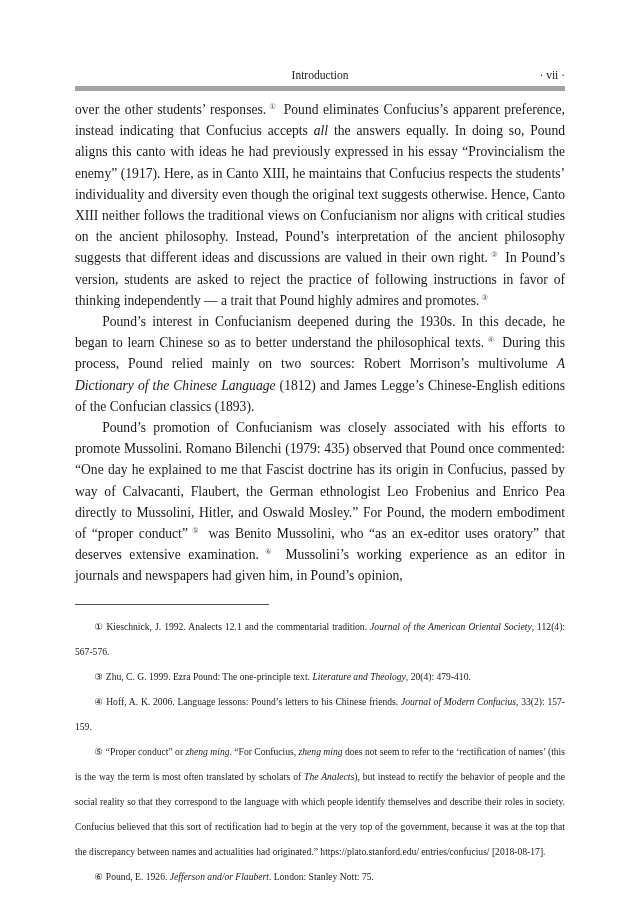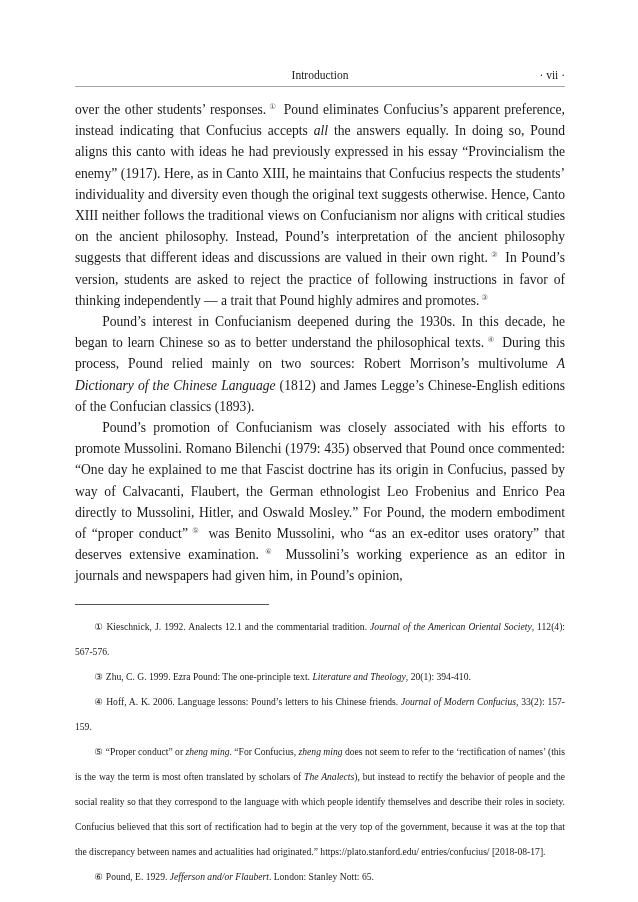--- a/index.html
+++ b/index.html
@@ -1,18 +1,18 @@
 <!DOCTYPE html>
 <html><head>
 <meta charset="utf-8">
 <style>
   html, body { margin: 0; padding: 0; background: #ffffff; }
   body { width: 638px; height: 902px; position: relative; overflow: hidden; color: #1a1a1a; }
   .page { position: absolute; left: 75px; top: 0; width: 490px; font-family: "Liberation Serif", serif; }
-  .header { position: absolute; left: 0; top: 68px; width: 490px; height: 18px; border-bottom: 1px solid #a3a3a3; font-size: 11.5px; }
+  .header { position: absolute; left: 0; top: 68px; width: 490px; height: 18px; border-bottom: 5px solid #a3a3a3; font-size: 11.5px; }
   .header .title { position: absolute; left: 0; width: 490px; text-align: center; top: 1px; }
   .header .pgnum { position: absolute; right: 0; top: 1px; }
   .body { position: absolute; left: 0; top: 99px; width: 490px; font-size: 13.6px; line-height: 21.2px; text-align: justify; }
   .body p { margin: 0; }
   .body p.indent { text-indent: 2em; }
   sup.fn { font-size: 7.5px; vertical-align: 5px; line-height: 0; color: #555; margin: 0 2px; }
   .rule { position: absolute; left: 0; top: 604px; width: 194px; height: 0; border-top: 1px solid #555; }
   .notes { position: absolute; left: 0; top: 614px; width: 490px; font-size: 9.6px; line-height: 25px; text-align: justify; }
   .notes p { margin: 0; text-indent: 2em; }
   .mk { margin-right: 3px; }
@@ -33,19 +33,19 @@
 
     <p class="indent"><span>Pound’s interest in Confucianism deepened during the 1930s. In this decade, he began to learn Chinese so as to better understand the philosophical texts.</span><sup class="fn">④</sup><span> During this process, Pound relied mainly on two sources: Robert Morrison’s multivolume </span><i>A Dictionary of the Chinese Language</i><span> (1812) and James Legge’s Chinese-English editions of the Confucian classics (1893).</span></p>
 
     <p class="indent"><span>Pound’s promotion of Confucianism was closely associated with his efforts to promote Mussolini. Romano Bilenchi (1979: 435) observed that Pound once commented: “One day he explained to me that Fascist doctrine has its origin in Confucius, passed by way of Calvacanti, Flaubert, the German ethnologist Leo Frobenius and Enrico Pea directly to Mussolini, Hitler, and Oswald Mosley.” For Pound, the modern embodiment of “proper conduct”</span><sup class="fn">⑤</sup><span> was Benito Mussolini, who “as an ex-editor uses oratory” that deserves extensive examination.</span><sup class="fn">⑥</sup><span> Mussolini’s working experience as an editor in journals and newspapers had given him, in Pound’s opinion,</span></p>
   </div>
 
   <div class="rule"></div>
 
   <div class="notes">
     <p><span class="mk">①</span><span>Kieschnick, J. 1992. Analects 12.1 and the commentarial tradition. </span><i>Journal of the American Oriental Society</i><span>, 112(4): 567-576.</span></p>
-    <p><span class="mk">③</span><span>Zhu, C. G. 1999. Ezra Pound: The one-principle text. </span><i>Literature and Theology</i><span>, 20(1): 394-410.</span></p>
+    <p><span class="mk">③</span><span>Zhu, C. G. 1999. Ezra Pound: The one-principle text. </span><i>Literature and Theology</i><span>, 20(4): 479-410.</span></p>
     <p><span class="mk">④</span><span>Hoff, A. K. 2006. Language lessons: Pound’s letters to his Chinese friends. </span><i>Journal of Modern Confucius</i><span>, 33(2): 157-159.</span></p>
     <p><span class="mk">⑤</span><span>“Proper conduct” or </span><i>zheng ming</i><span>. “For Confucius, </span><i>zheng ming</i><span> does not seem to refer to the ‘rectification of names’ (this is the way the term is most often translated by scholars of </span><i>The Analects</i><span>), but instead to rectify the behavior of people and the social reality so that they correspond to the language with which people identify themselves and describe their roles in society. Confucius believed that this sort of rectification had to begin at the very top of the government, because it was at the top that the discrepancy between names and actualities had originated.” https://plato.stanford.edu/ entries/confucius/ [2018-08-17].</span></p>
-    <p><span class="mk">⑥</span><span>Pound, E. 1929. </span><i>Jefferson and/or Flaubert</i><span>. London: Stanley Nott: 65.</span></p>
+    <p><span class="mk">⑥</span><span>Pound, E. 1926. </span><i>Jefferson and/or Flaubert</i><span>. London: Stanley Nott: 75.</span></p>
   </div>
 
 </div>
 
 </body></html>

